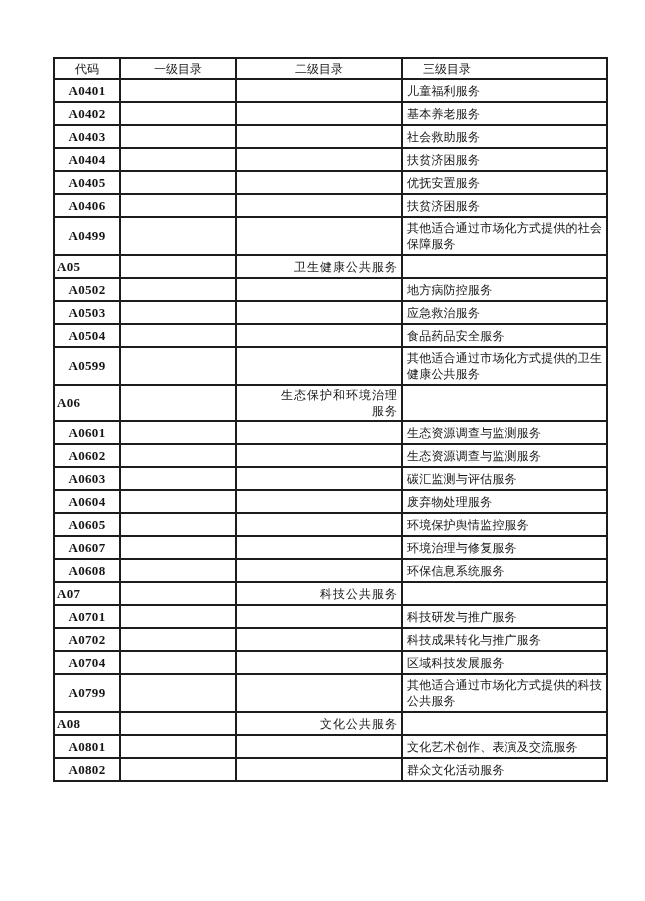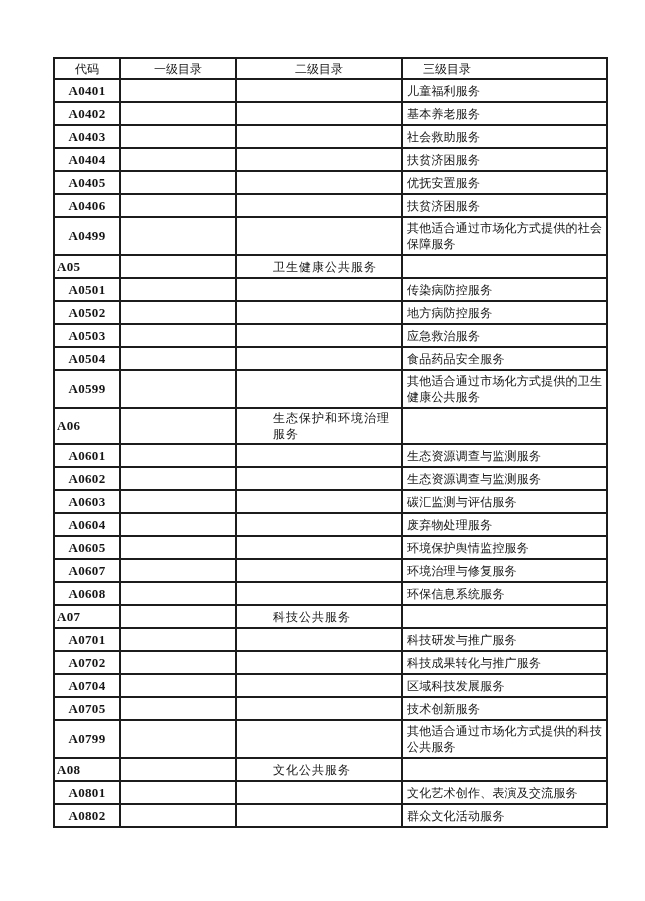--- a/index.html
+++ b/index.html
@@ -50,21 +50,21 @@
     font-weight: bold;
     font-size: 13px;
     text-align: center;
     letter-spacing: 0.3px;
   }
   tr.section td.code-cell {
     text-align: left;
     padding-left: 2px;
   }
   td.l1-cell { text-align: center; }
-  td.l2-cell { text-align: left; letter-spacing: 1px; padding-left: 36px; }
+  td.l2-cell { text-align: right; letter-spacing: 1px; padding-left: 36px; }
   td.l3-cell {
     text-align: left;
     padding: 2px 2px 2px 4px;
     white-space: pre-line;
     letter-spacing: 0.2px;
   }
 </style>
 </head>
 <body>
 
@@ -128,26 +128,20 @@
           <td class="l3-cell">其他适合通过市场化方式提供的社会
 保障服务</td>
         </tr>
         <tr class="section">
           <td class="code-cell">A05</td>
           <td class="l1-cell"></td>
           <td class="l2-cell">卫生健康公共服务</td>
           <td class="l3-cell"></td>
         </tr>
         <tr class="item">
-          <td class="code-cell">A0501</td>
-          <td class="l1-cell"></td>
-          <td class="l2-cell"></td>
-          <td class="l3-cell">传染病防控服务</td>
-        </tr>
-        <tr class="item">
           <td class="code-cell">A0502</td>
           <td class="l1-cell"></td>
           <td class="l2-cell"></td>
           <td class="l3-cell">地方病防控服务</td>
         </tr>
         <tr class="item">
           <td class="code-cell">A0503</td>
           <td class="l1-cell"></td>
           <td class="l2-cell"></td>
           <td class="l3-cell">应急救治服务</td>
@@ -229,26 +223,20 @@
           <td class="code-cell">A0702</td>
           <td class="l1-cell"></td>
           <td class="l2-cell"></td>
           <td class="l3-cell">科技成果转化与推广服务</td>
         </tr>
         <tr class="item">
           <td class="code-cell">A0704</td>
           <td class="l1-cell"></td>
           <td class="l2-cell"></td>
           <td class="l3-cell">区域科技发展服务</td>
-        </tr>
-        <tr class="item">
-          <td class="code-cell">A0705</td>
-          <td class="l1-cell"></td>
-          <td class="l2-cell"></td>
-          <td class="l3-cell">技术创新服务</td>
         </tr>
         <tr class="item">
           <td class="code-cell">A0799</td>
           <td class="l1-cell"></td>
           <td class="l2-cell"></td>
           <td class="l3-cell">其他适合通过市场化方式提供的科技
 公共服务</td>
         </tr>
         <tr class="section">
           <td class="code-cell">A08</td>

